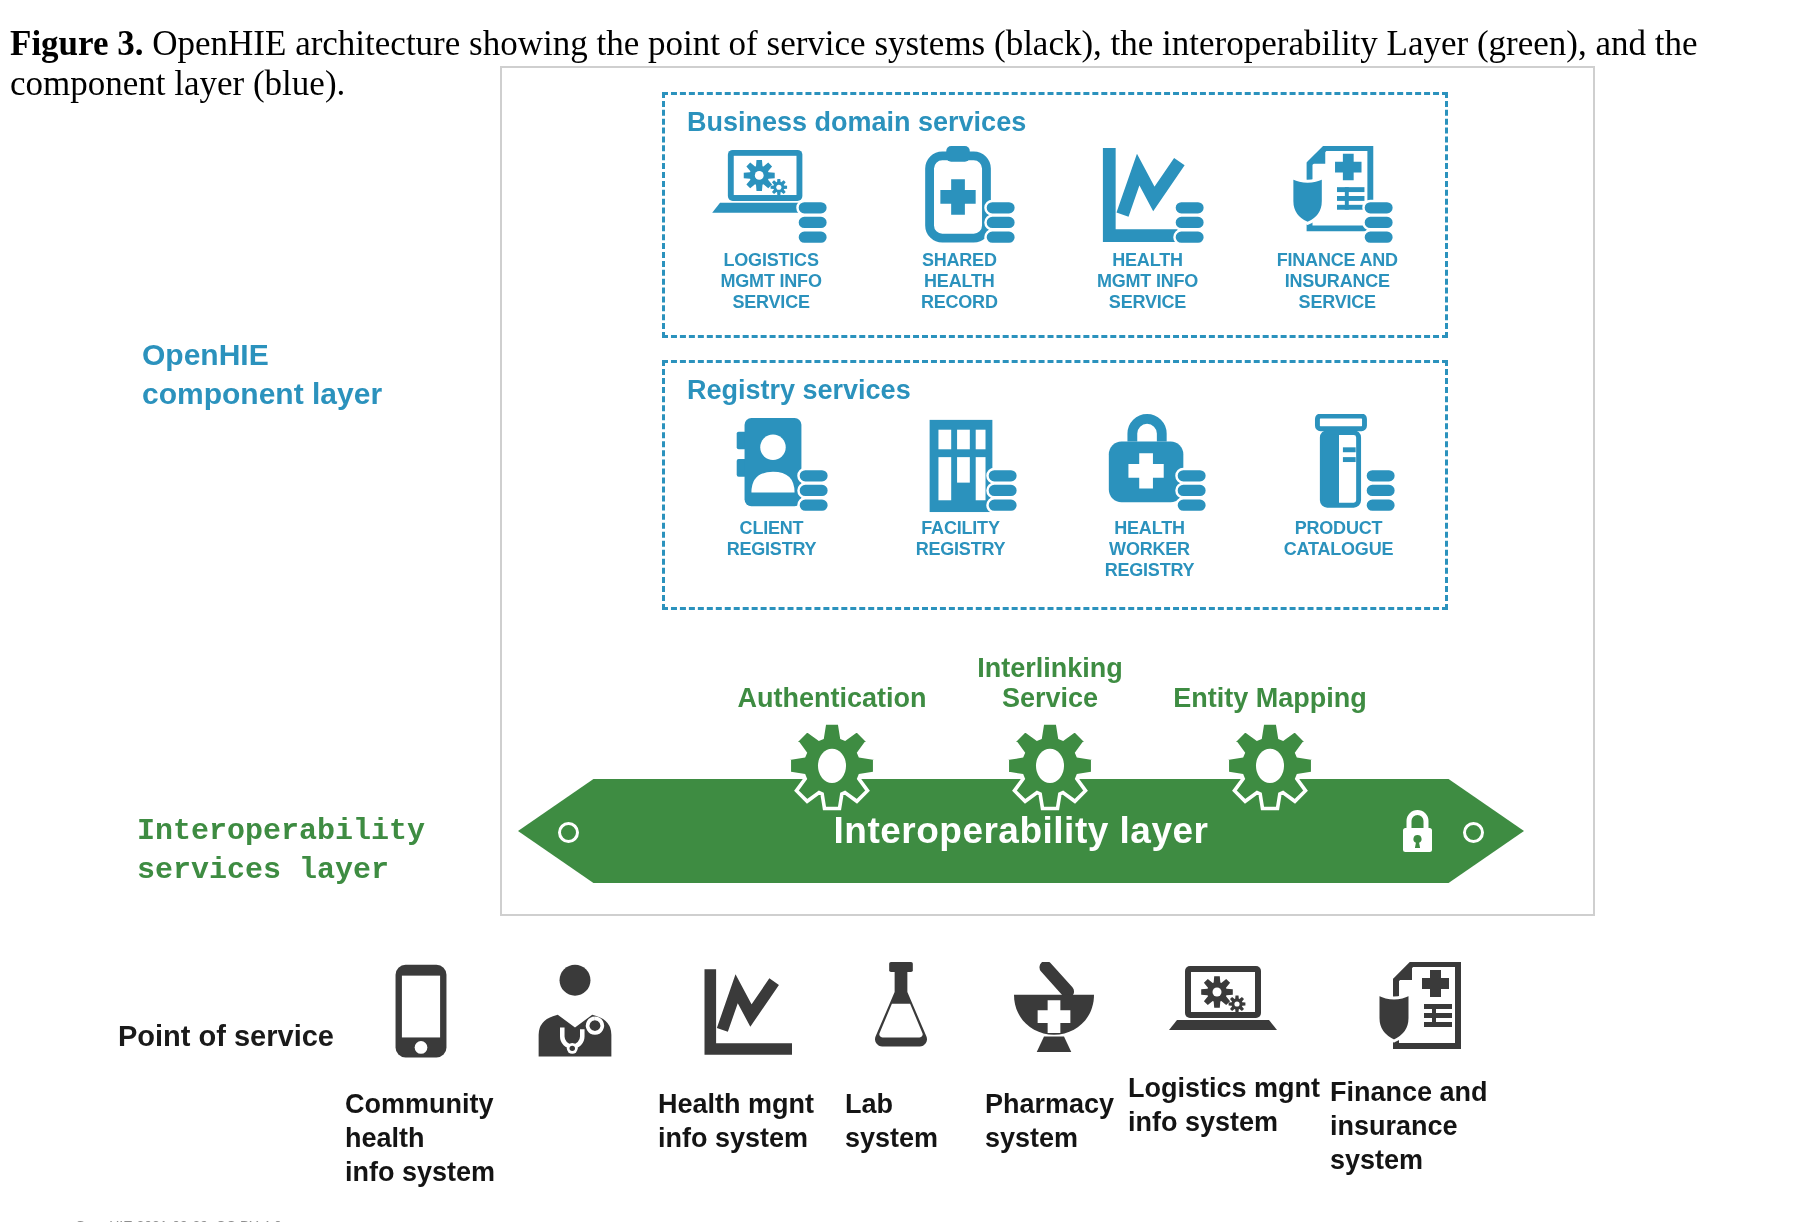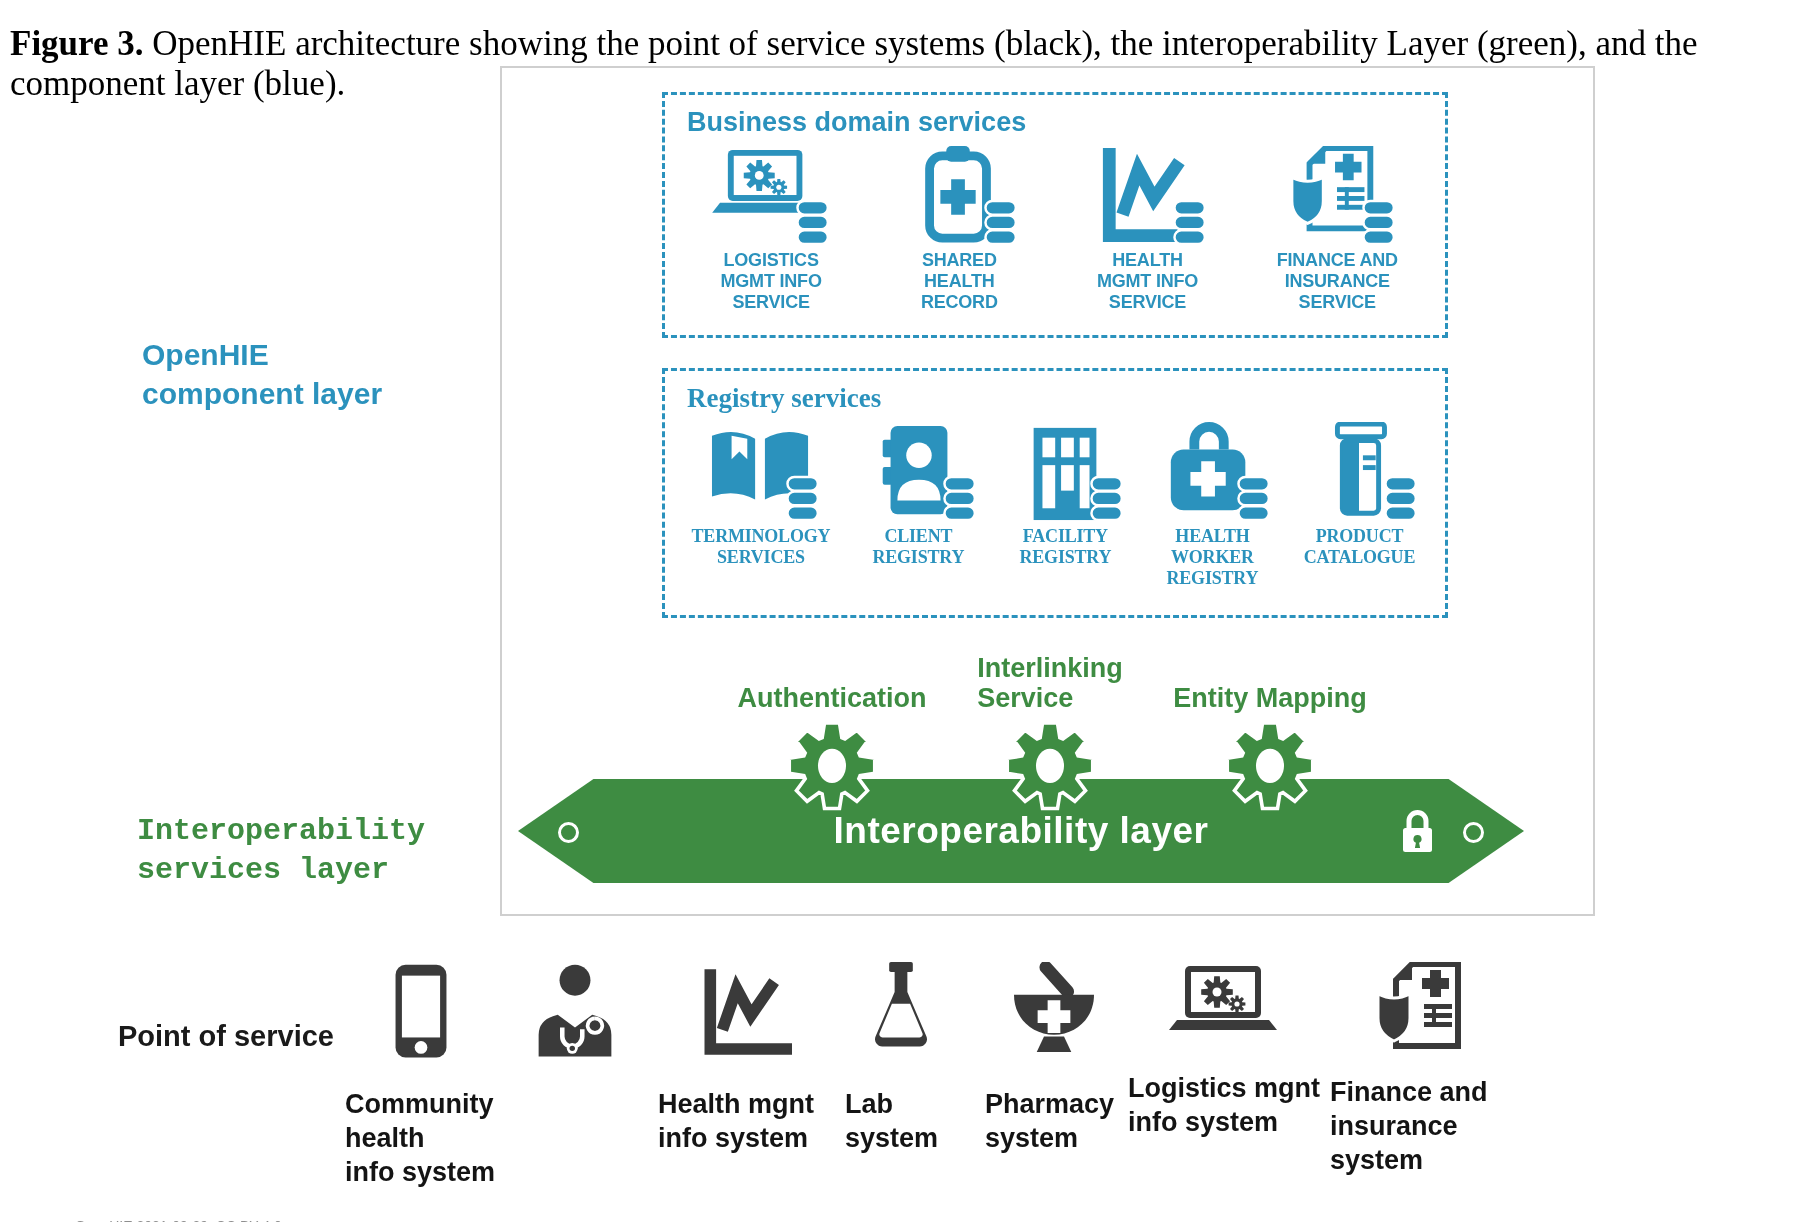--- a/index.html
+++ b/index.html
@@ -6,32 +6,32 @@
   body{width:1800px;height:1222px;position:relative;overflow:hidden;
        font-family:"Liberation Sans",sans-serif;}
   .caption{position:absolute;left:10px;top:24px;width:1782px;
            font-family:"Liberation Serif",serif;font-size:35px;color:#000;}
   .caption .figlabel{font-weight:bold;}
   .diagram{position:absolute;left:500px;top:66px;width:1095px;height:850px;
            border:2px solid var(--border);background:#fff;box-sizing:border-box;padding-left:24px;}
   .dashed{position:absolute;left:160px;width:786px;border:3px dashed var(--blue);
           box-sizing:border-box;}
   #business-box{top:24px;height:246px;}
-  #registry-box{top:300px;height:250px;font-family:Liberation Serif, serif;}
+  #registry-box{top:292px;height:250px;}
   .sec-title{margin:12px 0 0 22px;font-size:27px;font-weight:bold;color:var(--blue);}
   .items{display:flex;justify-content:space-around;align-items:flex-start;
          margin-top:8px;padding:0 12px;}
   .item{display:flex;flex-direction:column;align-items:center;color:var(--blue);}
   .item svg{display:block;}
   .item-label{margin-top:4px;font-size:18px;font-weight:bold;text-align:center;
               line-height:1.16;color:var(--blue);white-space:pre-line;letter-spacing:-0.2px;}
   .svc{position:absolute;width:236px;height:168px;top:575px;display:flex;
        flex-direction:column;align-items:center;justify-content:flex-end;
        color:var(--green);z-index:3;}
-  .svc-label{font-size:27px;font-weight:bold;text-align:left;line-height:1.12;
+  .svc-label{font-size:27px;font-weight:bold;text-align:center;line-height:1.12;
              white-space:pre-line;margin-bottom:4px;}
   .banner{position:absolute;left:16px;top:711px;width:1006px;height:104px;
           background:var(--green);z-index:2;
           clip-path:polygon(0 50%,7.5% 0,92.5% 0,100% 50%,92.5% 100%,7.5% 100%);
           display:flex;align-items:center;justify-content:center;}
   .banner-label{color:#fff;font-size:37px;font-weight:bold;letter-spacing:0.5px;}
   .ring{position:absolute;width:15px;height:15px;border:3px solid #fff;
         border-radius:50%;top:43px;}
   .ring.l{left:40px;} .ring.r{right:40px;}
   .lock{position:absolute;right:86px;top:28px;}
@@ -125,34 +125,20 @@
 SERVICE</div>
         </div>
       </div>
   </div>
 
   <div class="dashed" id="registry-box">
     <div class="sec-title">Registry services</div>
     <div class="items" id="registry-items">
         <div class="item">
           <svg width="118" height="100" viewBox="0 0 120 102" fill="currentColor">
-      <path d="M10 14 q23 -9 44 3 v62 q-21 -11 -44 -3 z"></path>
-      <path d="M108 14 q-23 -9 -44 3 v62 q21 -11 44 -3 z"></path>
-      <path d="M30 14 v24 l8 -8 8 8 v-21 z" fill="#fff"></path>
-            <g>
-  <rect x="87" y="56" width="31" height="14" rx="7" stroke="#fff" stroke-width="2.5"></rect>
-  <rect x="87" y="71" width="31" height="14" rx="7" stroke="#fff" stroke-width="2.5"></rect>
-  <rect x="87" y="86" width="31" height="14" rx="7" stroke="#fff" stroke-width="2.5"></rect>
-            </g>
-          </svg>
-          <div class="item-label">TERMINOLOGY
-SERVICES</div>
-        </div>
-        <div class="item">
-          <svg width="118" height="100" viewBox="0 0 120 102" fill="currentColor">
       <rect x="24" y="18" width="10" height="18" rx="2"></rect>
       <rect x="24" y="46" width="10" height="18" rx="2"></rect>
       <rect x="32" y="4" width="58" height="90" rx="7"></rect>
       <circle cx="61" cy="34" r="13" fill="#fff"></circle>
       <path d="M39 80 q0 -21 22 -21 q22 0 22 21 z" fill="#fff"></path>
             <g>
   <rect x="87" y="56" width="31" height="14" rx="7" stroke="#fff" stroke-width="2.5"></rect>
   <rect x="87" y="71" width="31" height="14" rx="7" stroke="#fff" stroke-width="2.5"></rect>
   <rect x="87" y="86" width="31" height="14" rx="7" stroke="#fff" stroke-width="2.5"></rect>
             </g>

